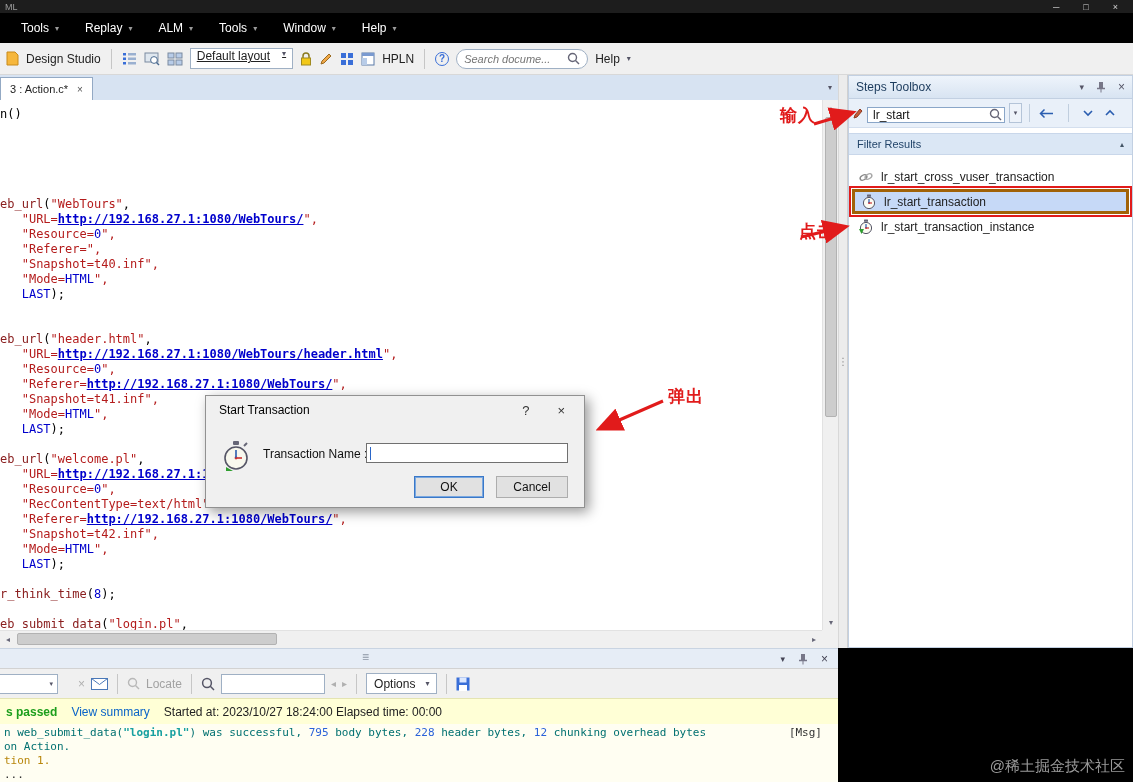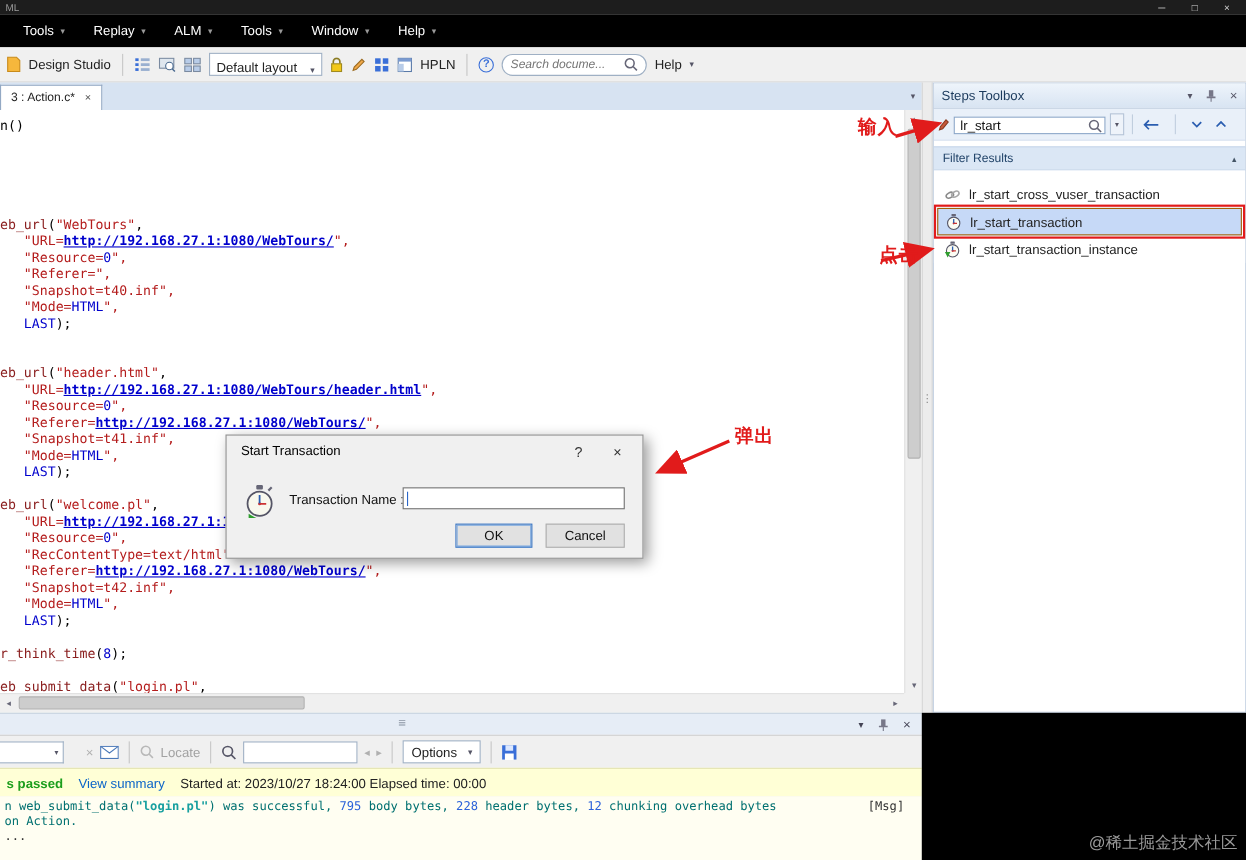--- a/index.html
+++ b/index.html
@@ -19,21 +19,21 @@
 
   
   .menubar{position:absolute;left:0;top:13px;width:1133px;height:30px;background:#000;display:flex;align-items:center;padding-left:8px;}
   .menu-item{color:#fff;font-size:12px;height:100%;display:flex;align-items:center;gap:6px;padding:0 13px;cursor:default;}
   .menu-caret{color:#9a9a9a;font-size:8px;}
 
   
   .toolbar{position:absolute;left:0;top:43px;width:1133px;height:32px;background:#f0f0f0;border-bottom:1px solid #d8d8d8;display:flex;align-items:center;padding:0 6px;gap:7px;}
   .tool-sep{width:1px;height:20px;background:#c6c6c6;margin:0 3px;}
   .tool-label{font-size:12px;color:#222;}
-  .combo{background:#fff;border:1px solid #9fb0c4;height:21px;display:flex;align-items:flex-end;padding:0 6px;font-size:12px;color:#222;gap:12px;}
+  .combo{background:#fff;border:1px solid #9fb0c4;height:21px;display:flex;align-items:flex-start;padding:0 6px;font-size:12px;color:#222;gap:12px;text-decoration:underline;}
   .combo .caret{color:#556;font-size:8px;}
   .searchbox{background:#fff;border:1px solid #9fb0c4;border-radius:10px;height:20px;width:132px;display:flex;align-items:center;padding:0 7px;gap:4px;}
   .searchbox input{border:none;outline:none;background:transparent;font-size:11px;font-style:italic;color:#9a9a9a;width:100%;font-family:"Liberation Sans",sans-serif;}
   .help-circle{width:14px;height:14px;border:1px solid #3a6fd8;border-radius:50%;color:#3a6fd8;font-size:10px;font-weight:bold;display:flex;align-items:center;justify-content:center;}
   .icon-btn{display:flex;align-items:center;justify-content:center;}
 
   
   .tabstrip{position:absolute;left:0;top:75px;width:838px;height:25px;background:#d7e3f2;}
   .tab{position:absolute;left:0;top:2px;height:23px;background:#fff;border:1px solid #93a9c4;border-bottom:none;display:flex;align-items:center;padding:0 9px;font-size:11px;color:#222;gap:9px;}
   .tab-close{color:#555;font-size:10px;}
@@ -68,21 +68,21 @@
   .sp-input-wrap input{width:100%;height:100%;border:1px solid #8aa6c8;font-size:12px;padding:0 20px 0 5px;font-family:"Liberation Sans",sans-serif;color:#111;}
   .sp-input-mag{position:absolute;right:3px;top:3px;}
   .sp-combo-caret{width:13px;height:20px;border:1px solid #b4c4d8;background:#eef3fa;display:flex;align-items:center;justify-content:center;color:#556;font-size:7px;}
   .sp-sep{width:1px;height:18px;background:#c0cede;margin:0 3px;}
   .sp-nav{display:flex;align-items:center;gap:10px;padding:0 2px;}
   .sp-gap{height:5px;background:#fff;}
   .sp-filter{height:22px;background:#dbe7f5;display:flex;align-items:center;padding:0 8px;font-size:11px;color:#23456a;border-top:1px solid #c9d7ea;border-bottom:1px solid #c9d7ea;}
   .sp-filter .collapse{margin-left:auto;color:#456;font-size:8px;}
   .sp-list{background:#fff;padding-top:9px;}
   .sp-item{height:25px;display:flex;align-items:center;gap:7px;padding:0 6px;margin:0 3px;font-size:12px;color:#222;cursor:default;}
-  .sp-item.selected{background:var(--selection-blue);border:1px solid #a16207;outline:2px solid var(--annotation-red);outline-offset:1px;}
+  .sp-item.selected{background:var(--selection-blue);border:3px solid #a16207;outline:2px solid var(--annotation-red);outline-offset:1px;}
   .sp-ic{width:16px;height:16px;display:flex;align-items:center;justify-content:center;}
 
   
   .bp-header{position:absolute;left:0;top:648px;width:838px;height:20px;background:#e6edf6;border-top:1px solid #c9d4e2;display:flex;align-items:center;}
   .bp-grip{position:absolute;left:362px;top:1px;color:#8a94a2;font-size:12px;}
   .bp-hdr-icons{margin-left:auto;display:flex;align-items:center;gap:13px;color:#445;font-size:9px;margin-right:10px;}
   .bp-toolbar{position:absolute;left:0;top:668px;width:838px;height:30px;background:#f0f0f0;border-top:1px solid #d2d2d2;display:flex;align-items:center;padding:0 0 0 0;gap:6px;}
   .bp-combo{width:58px;height:20px;background:#fff;border:1px solid #9fb0c4;border-left:none;display:flex;align-items:center;justify-content:flex-end;padding:0 4px;color:#556;font-size:7px;}
   .bp-input{width:104px;height:20px;border:1px solid #9fb0c4;background:#fff;font-size:11px;padding:0 4px;font-family:"Liberation Sans",sans-serif;}
   .bp-options{height:21px;background:#fff;border:1px solid #9fb0c4;display:flex;align-items:center;gap:10px;padding:0 7px;font-size:12px;color:#222;}
@@ -460,20 +460,21 @@
       </span>
   </div>
   <div class="status-row">
     <span class="st-passed">s passed</span>
     <span class="st-link">View summary</span>
     <span class="st-info">Started at: 2023/10/27 18:24:00 Elapsed time: 00:00</span>
   </div>
   <div class="log-area">
       <div class="log-line"><span class="lg-t">n web_submit_data(</span><span class="lg-hl">"login.pl"</span><span class="lg-t">) was successful, </span><span class="lg-n">795</span><span class="lg-t"> body bytes, </span><span class="lg-n">228</span><span class="lg-t"> header bytes, </span><span class="lg-n">12</span><span class="lg-t"> chunking overhead bytes</span><span class="lg-tag">[Msg]</span></div>
       <div class="log-line"><span class="lg-t">on Action.</span></div>
+      <div class="log-line"><span class="lg-o">tion 1.</span></div>
       <div class="log-line"><span class="lg-d">...</span></div>
     </div>
 
   <div class="black-area">
     <span class="watermark">@稀土掘金技术社区</span>
   </div>
 
   <div class="dialog">
     <div class="dlg-title">
       <span>Start Transaction</span>

